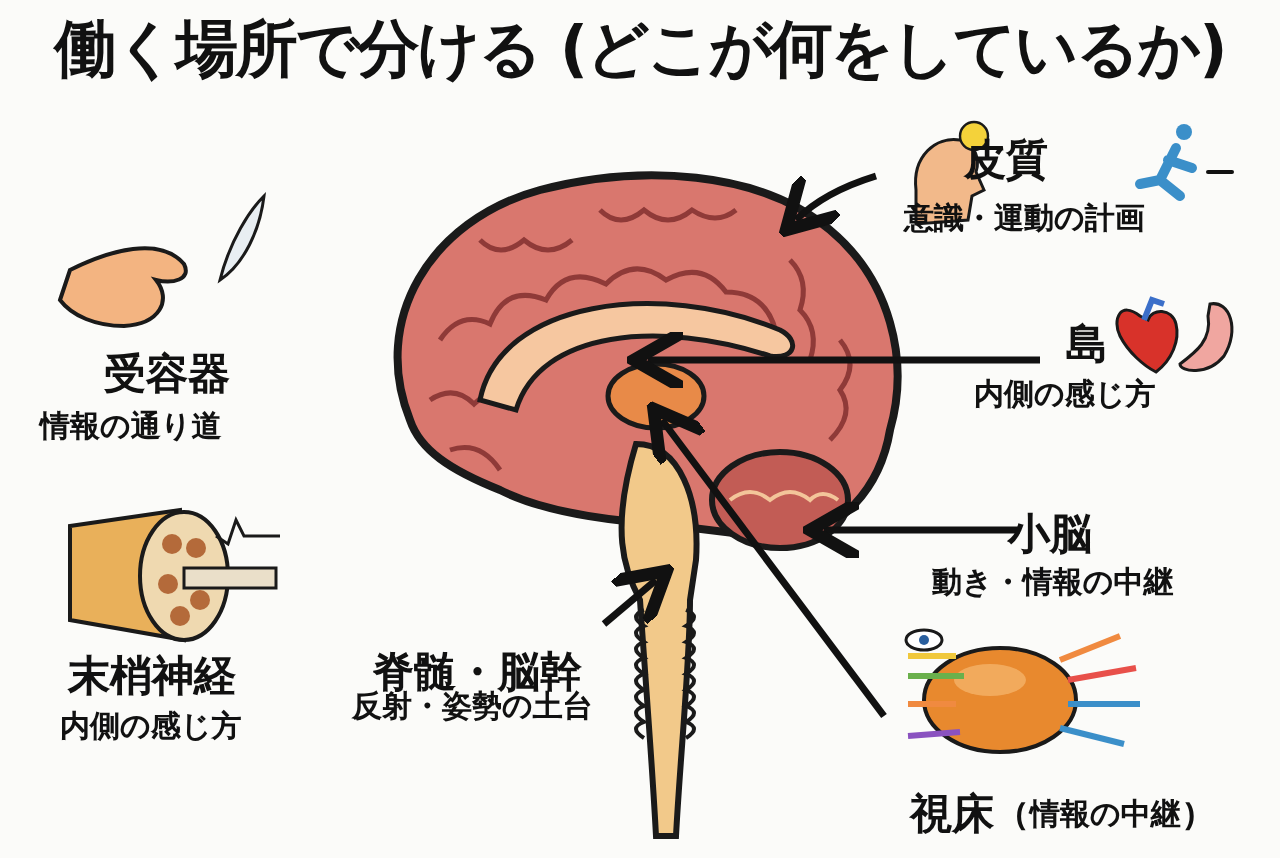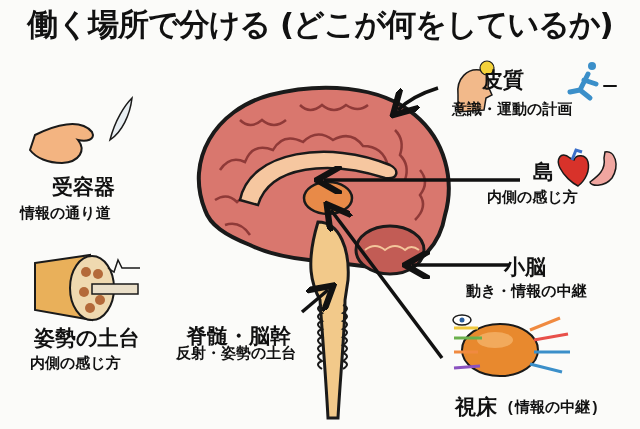--- a/index.html
+++ b/index.html
@@ -127,14 +127,14 @@
 
 <div class="abs lbl big" style="left:455px; top:393px;">視床</div>
 <div class="abs lbl sm" style="left:506px; top:398px;font-family:Liberation Mono, monospace;">(情報の中継)</div>
 
 <div class="abs lbl big" style="left:186px; top:322px;">脊髄・脳幹</div>
 <div class="abs lbl sm" style="left:176px; top:344px;">反射・姿勢の土台</div>
 
 <div class="abs lbl big" style="left:52px; top:173px;font-family:Liberation Serif, serif;">受容器</div>
 <div class="abs lbl sm" style="left:20px; top:204px;">情報の通り道</div>
 
-<div class="abs lbl big" style="left:34px; top:324px;">姿勢の土台</div>
+<div class="abs lbl big" style="left:34px; top:324px;">末梢神経</div>
 <div class="abs lbl sm" style="left:30px; top:354px;">内側の感じ方</div>
 
 </body></html>

